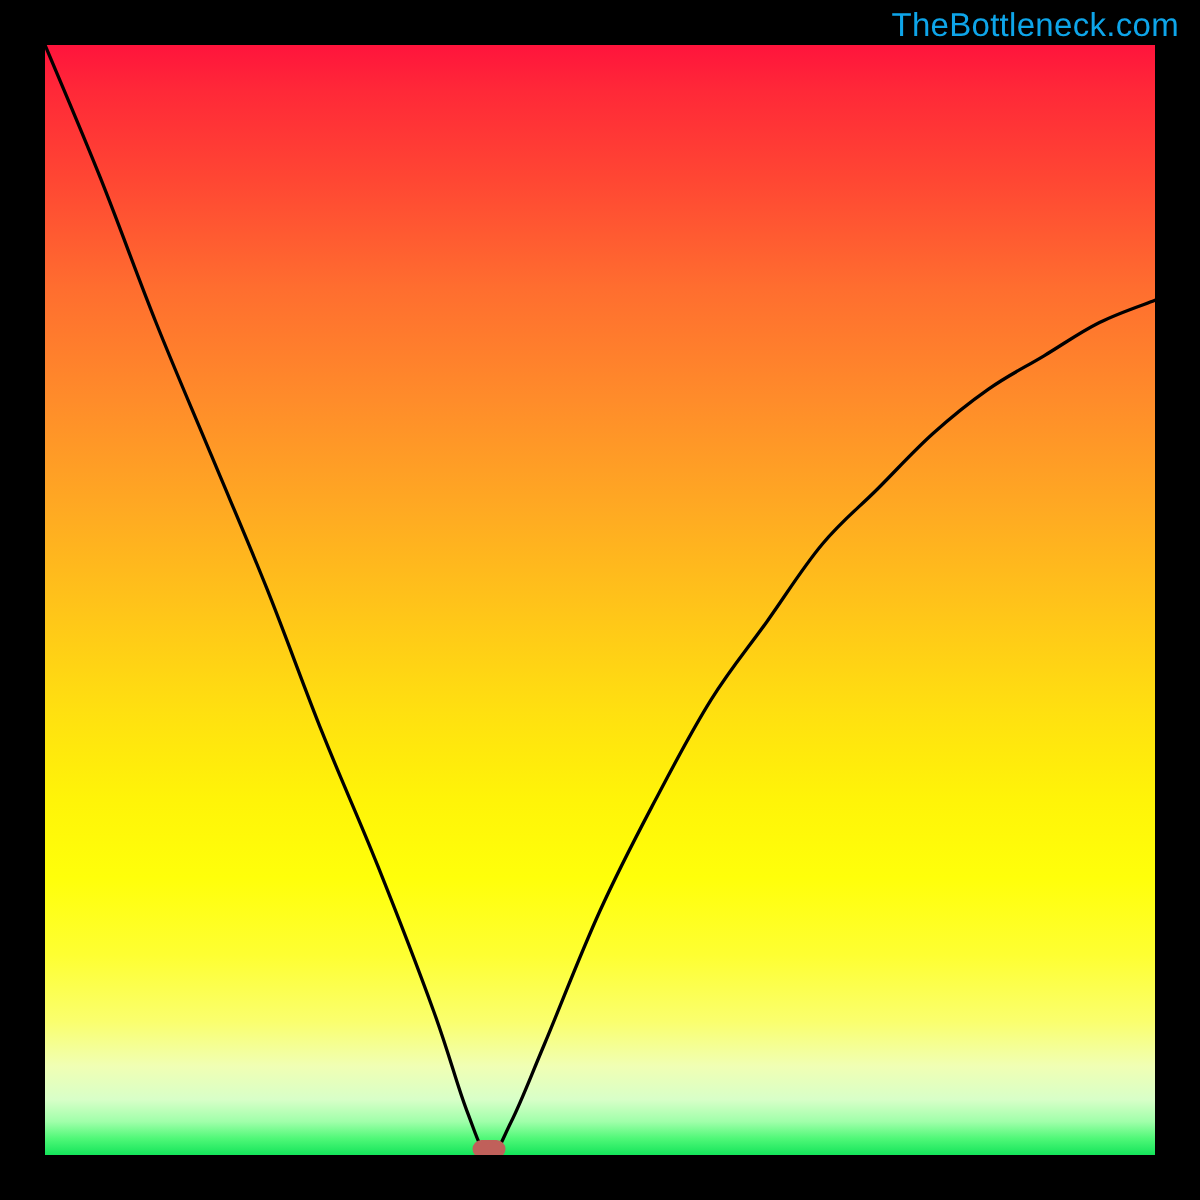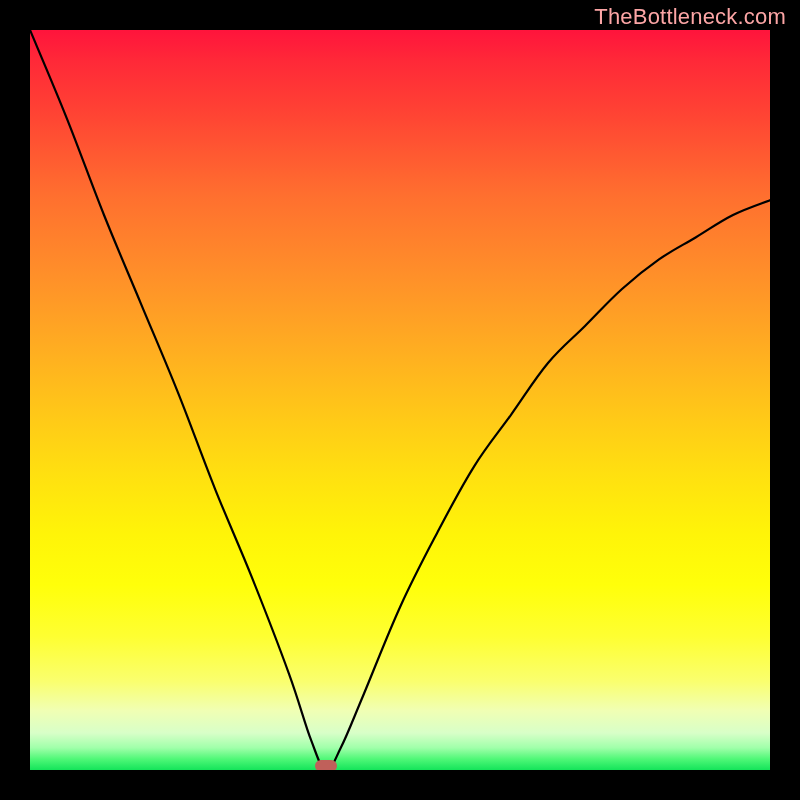--- a/index.html
+++ b/index.html
@@ -64,21 +64,21 @@
     width: 22px;
     height: 12px;
     background: #c0605a;
     border-radius: 6px;
     transform: translate(-50%, -50%);
   }
   .watermark {
     position: absolute;
     top: 4px;
     right: 14px;
-    color: #fca5a5;
+    color: #0ea5e9;
     font-size: 22px;
     letter-spacing: 0.2px;
     margin-left: 21px;
   }
 </style>
 </head>
 <body>
 
 <div class="frame">
 

